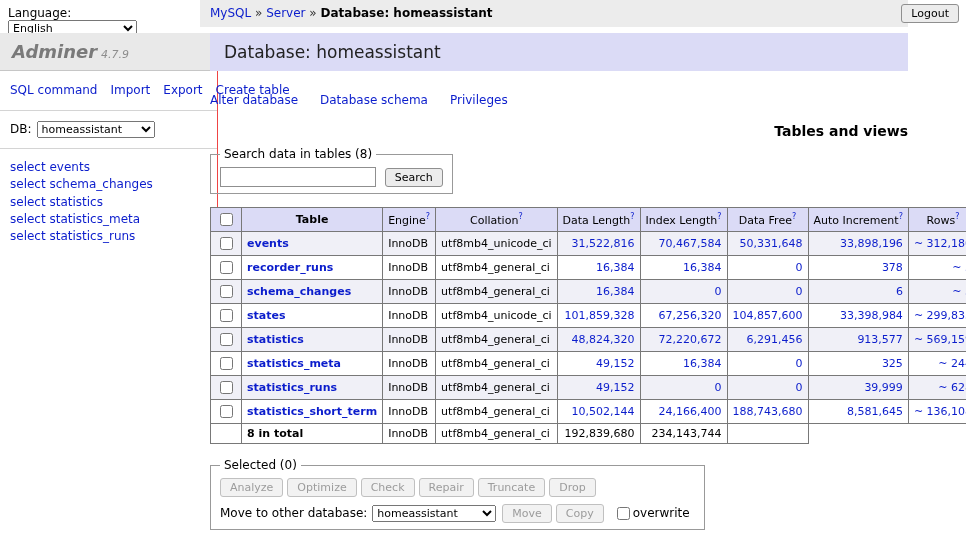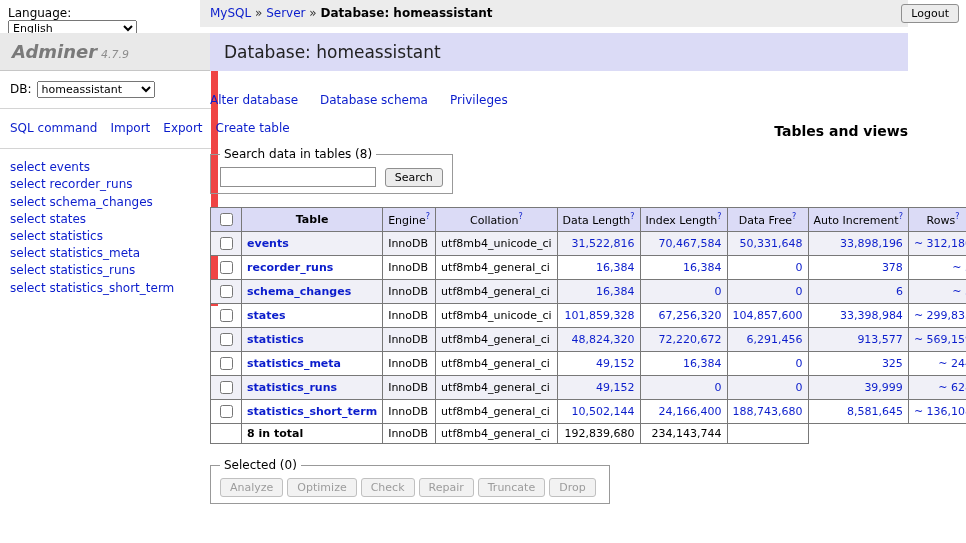--- a/index.html
+++ b/index.html
@@ -17,21 +17,21 @@
   #langbar{position:absolute;top:0;left:0;width:200px;height:32px;padding:6px 0 0 8px;box-sizing:border-box;}
   #langbar label{margin-right:4px;}
   #language-select{width:129px;}
   #breadcrumb{position:absolute;top:0;left:200px;width:708px;height:27px;line-height:27px;
     background:#ececec;padding-left:10px;box-sizing:border-box;white-space:nowrap;}
   #breadcrumb .bc-current{font-weight:bold;}
   #breadcrumb .sep{color:#333;}
   #logout{position:absolute;top:4px;right:7px;}
 
   
-  #sidebar{position:absolute;top:33px;left:0;width:218px;border-right:7px solid #ef4444;box-sizing:border-box;background:#fff;}
+  #sidebar{position:absolute;top:33px;left:0;width:218px;border-right:1px solid #ef4444;box-sizing:border-box;background:#fff;}
   #sidebar h1{margin:0;background:#e9e9e9;border-bottom:1px solid #c6c6c6;padding:8px 12px;
     font-size:18px;font-weight:bold;font-style:italic;color:#7a7a7a;}
   #sidebar h1 .version{font-size:11px;font-weight:normal;color:#8d8d8d;margin-left:4px;}
   .side-sec{padding:10px 10px;border-bottom:1px solid #d4d4d4;}
   #dbrow label{margin-right:5px;}
   #db-select{width:118px;}
   #cmdlinks{line-height:1.6;}
   #cmdlinks a{margin-right:13px;white-space:nowrap;}
   #tablelinks{padding:9px 10px;}
   #tablelinks a{display:block;line-height:1.35;margin:1px 0;white-space:nowrap;}
@@ -84,33 +84,30 @@
 </div>
 
 <div id="breadcrumb"><a>MySQL</a><span class="sep"> » </span><a>Server</a><span class="sep"> » </span><span class="bc-current">Database: homeassistant</span></div>
 
 <button id="logout">Logout</button>
 
 <div id="sidebar">
   <h1>
     <span>Adminer</span><span class="version">4.7.9</span>
   </h1>
+  <div class="side-sec" id="cmdlinks"><a>SQL command</a><a>Import</a><a>Export</a><a>Create table</a></div>
   <div class="side-sec" id="dbrow">
     <label>DB:</label><select id="db-select"><option>homeassistant</option></select>
   </div>
-  <div class="side-sec" id="cmdlinks"><a>SQL command</a><a>Import</a><a>Export</a><a>Create table</a></div>
   <div id="tablelinks">
       <a>select events</a>
-      <a>select recorder_runs</a>
       <a>select schema_changes</a>
-      <a>select states</a>
       <a>select statistics</a>
       <a>select statistics_meta</a>
       <a>select statistics_runs</a>
-      <a>select statistics_short_term</a>
     </div>
 </div>
 
 <div id="main">
   <h2>Database: homeassistant</h2>
 
   <p class="linkrow"><a>Alter database</a><a>Database schema</a><a>Privileges</a></p>
 
   <h3>Tables and views</h3>
 
@@ -231,20 +228,23 @@
           <td class="num">192,839,680</td>
           <td class="num">234,143,744</td>
           <td class="num"></td>
         </tr>
       </tbody>
   </table>
 
   <fieldset id="selectedbox">
     <legend>Selected (0)</legend>
     <div class="btnrow"><button disabled="">Analyze</button><button disabled="">Optimize</button><button disabled="">Check</button><button disabled="">Repair</button><button disabled="">Truncate</button><button disabled="">Drop</button></div>
+    <div class="moverow">
+      <span>Move to other database:</span><select id="move-db-select"><option>homeassistant</option></select><span id="movebtns"><button disabled="">Move</button><button disabled="">Copy</button></span><input type="checkbox" style=""><span>overwrite</span>
+    </div>
   </fieldset>
 
   
 
   
 
   
 
   
 </div>

